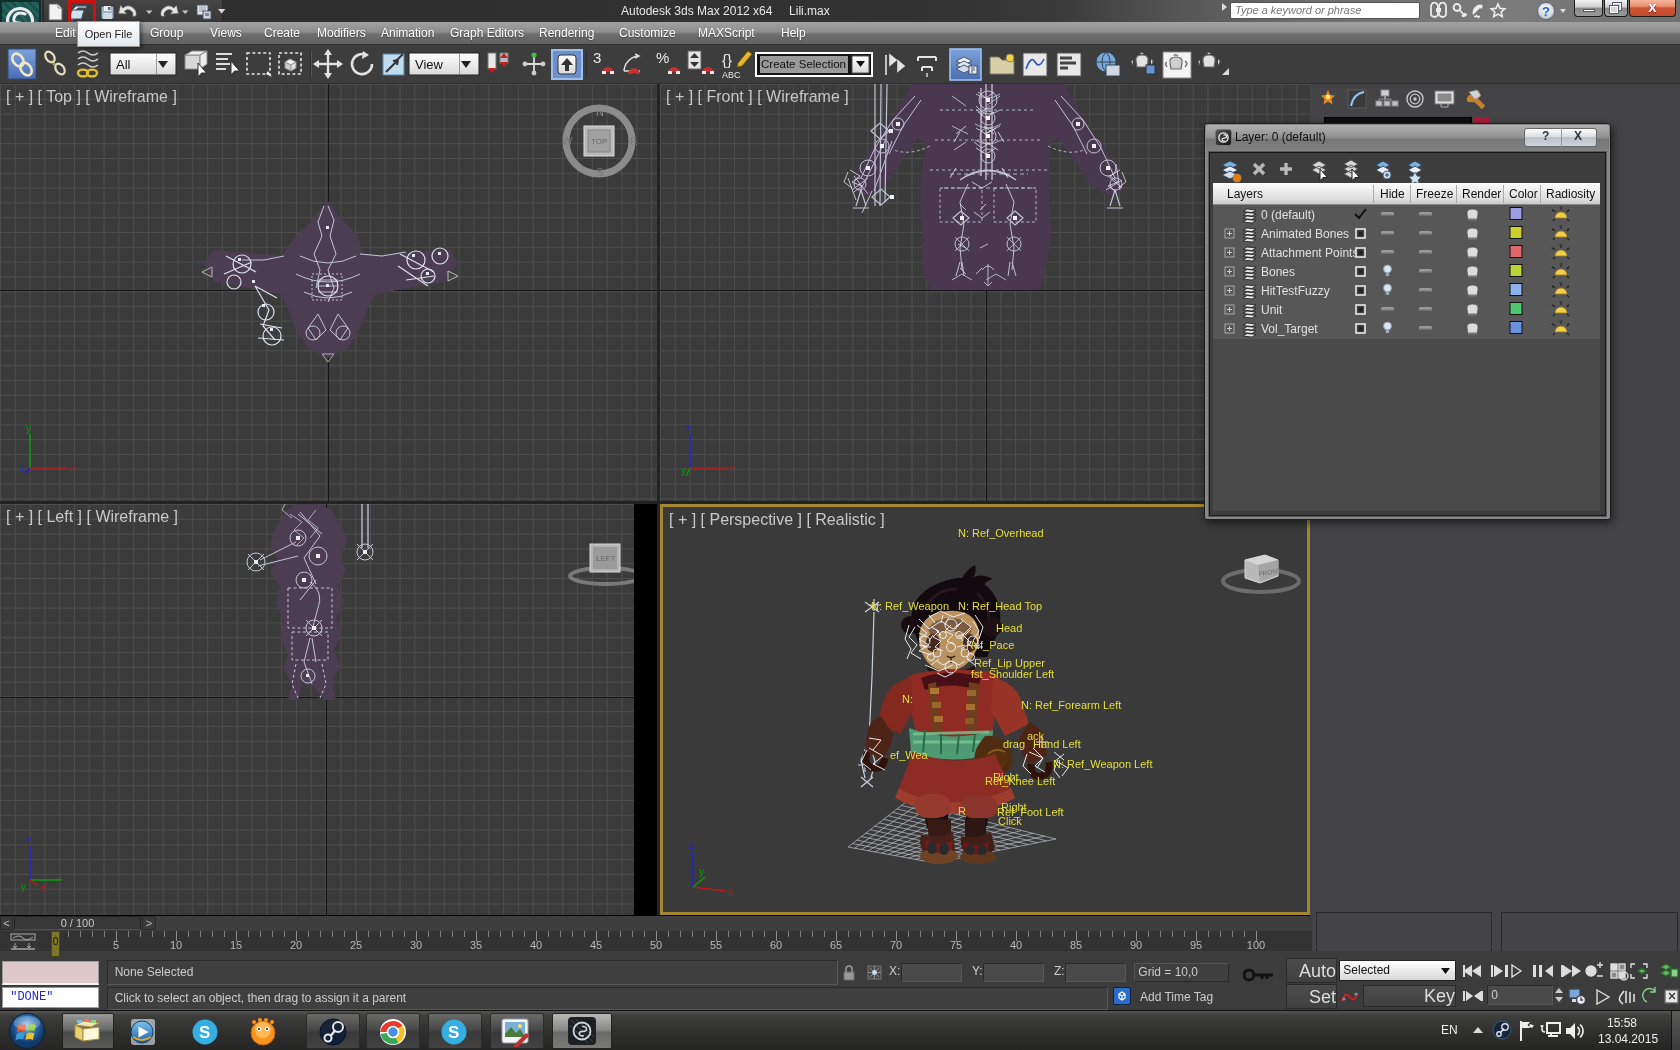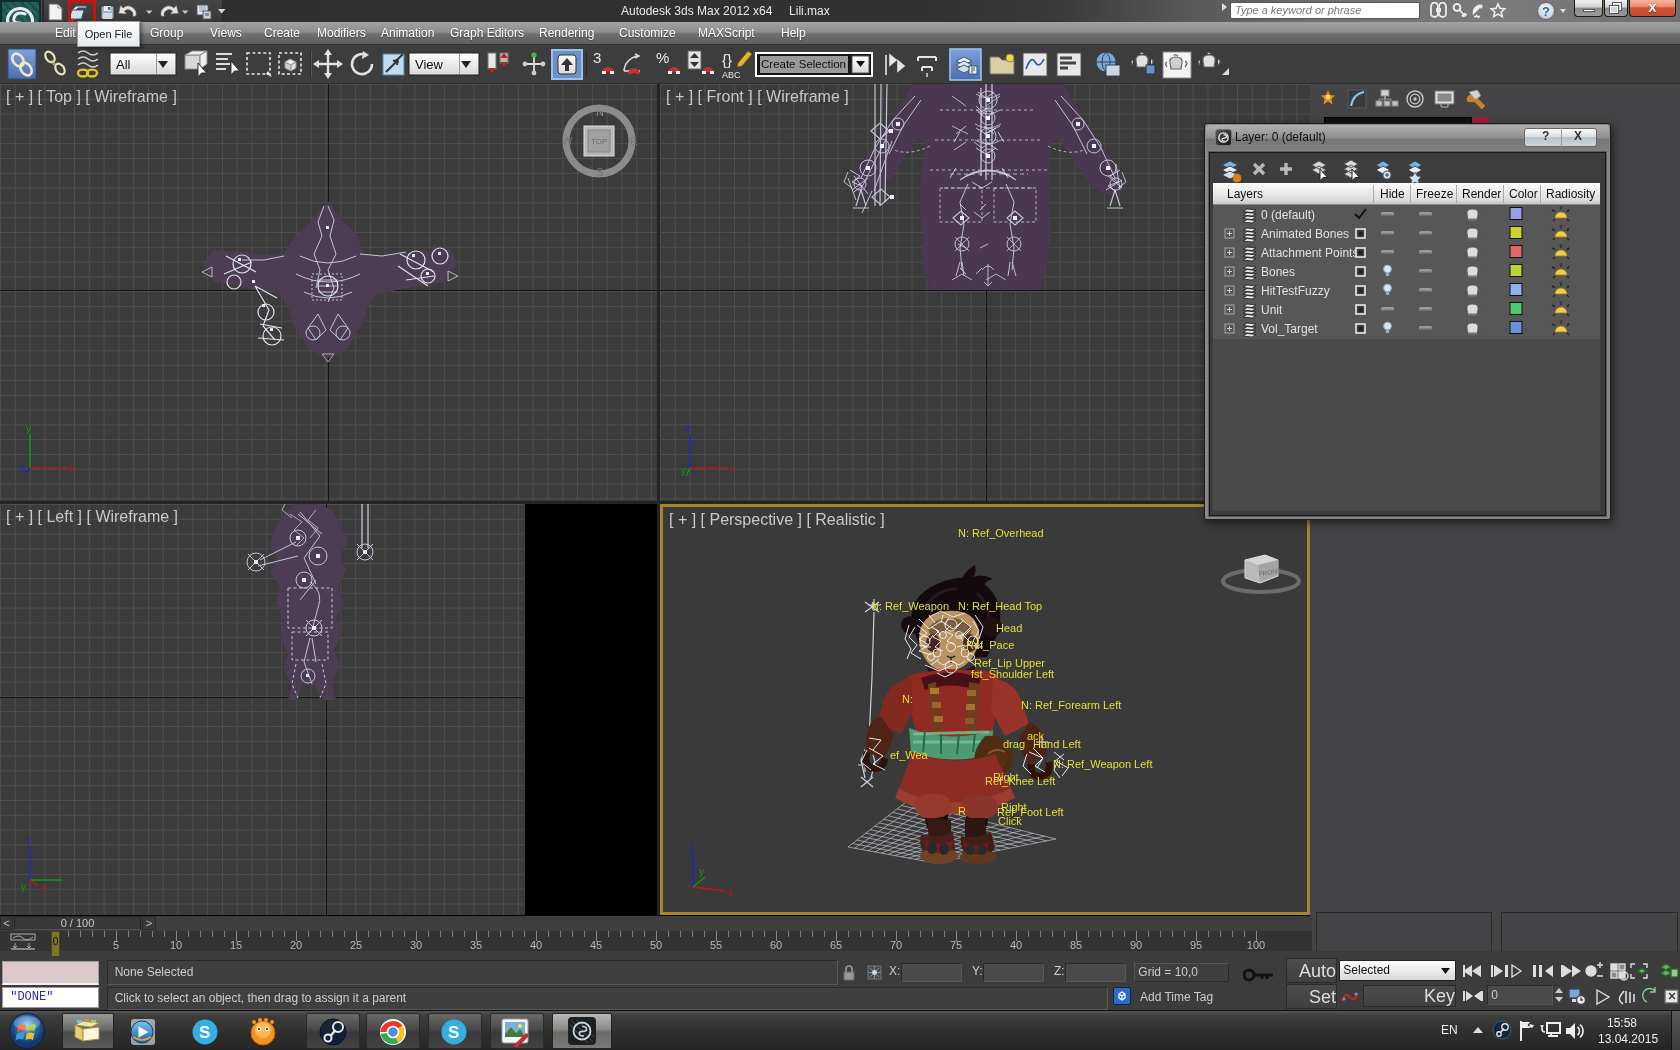--- a/index.html
+++ b/index.html
@@ -17,21 +17,21 @@
 
 #menu{left:0;top:22px;width:1680px;height:23px;background:linear-gradient(#a2a2a2,#8d8d8d 45%,#6f6f6f 55%,#5f5f5f);border-bottom:1px solid #333}
 #menuitems{left:0;top:0;width:1680px;height:46px}#menuitems span{position:absolute;top:26px;color:#fff;font-size:12px;text-shadow:0 1px 1px #444;white-space:nowrap}
 #tooltip{left:77px;top:21px;width:63px;height:26px;background:linear-gradient(#fdfdfd,#eef1f4 60%,#e4e9ee);border:1px solid #979797;color:#222;font-size:11px;text-align:center;line-height:24px;box-shadow:2px 2px 4px rgba(0,0,0,.45);z-index:5}
 
 #tbar{left:0;top:45px;width:1680px;height:39px;background:#3d3d3d;border-bottom:1px solid #2e2e2e}
 
 .vp{background-color:#3b3b3b;background-image:linear-gradient(#4e4e4e 1px,transparent 1px),linear-gradient(90deg,#4e4e4e 1px,transparent 1px);background-size:14.8px 14.8px;overflow:hidden}
 #vpTop{left:0;top:84px;width:657px;height:417px}
 #vpFront{left:660px;top:84px;width:650px;height:417px}
-#vpLeft{left:0;top:504px;width:525px;height:411px}
+#vpLeft{left:0;top:504px;width:634px;height:411px}
 #vpPersp{left:660px;top:504px;width:650px;height:411px;background:#3a3a3a;border:3px solid #a5852f}
 .vplabel{position:absolute;left:6px;top:4px;color:#c8c8c8;font-size:16px}
 .axisH{position:absolute;height:1px;background:#141414}
 .axisV{position:absolute;width:1px;background:#141414}
 #vsplit{left:657px;top:84px;width:3px;height:831px;background:#242424}
 #hsplit{left:0;top:501px;width:1312px;height:3px;background:#242424}
 #rpanel{left:1310px;top:84px;width:370px;height:874px;background:#444446}
 
 #pal{left:1204px;top:123px;width:407px;height:397px;background:#878787;border:1px solid #1e1e1e;border-radius:3px;box-shadow:2px 3px 8px rgba(0,0,0,.55)}
 #paltitle{left:1px;top:1px;width:403px;height:27px;background:linear-gradient(#b0b0b0,#8f8f8f 48%,#767676 52%,#828282);border-radius:3px 3px 0 0}

